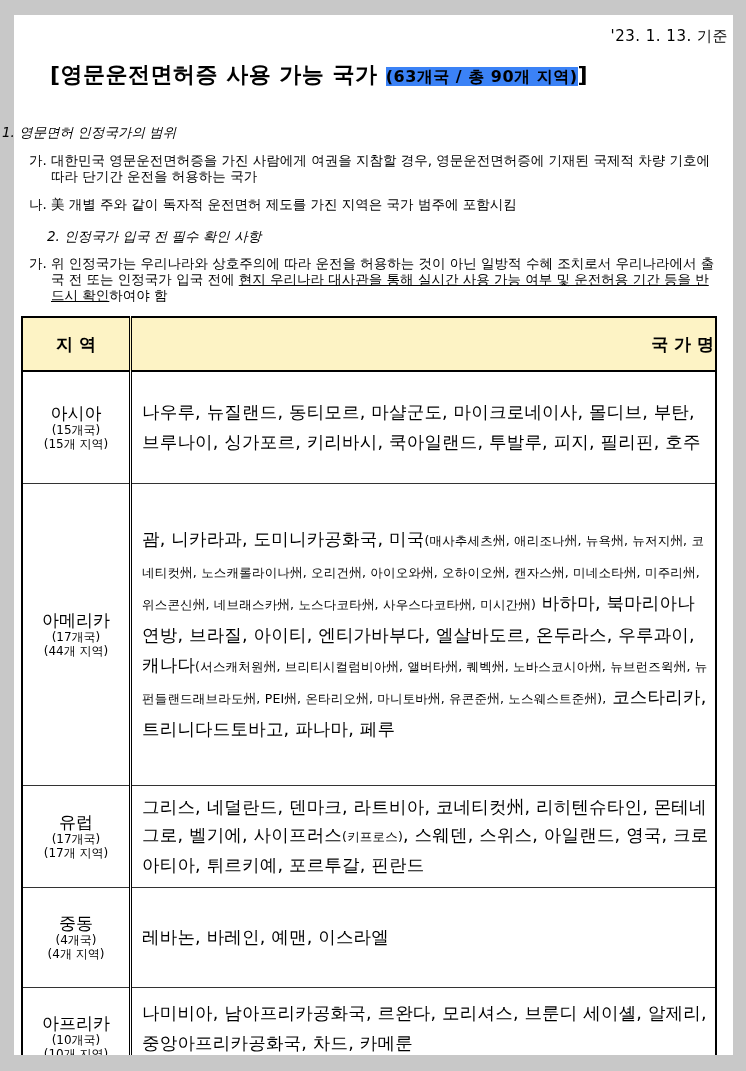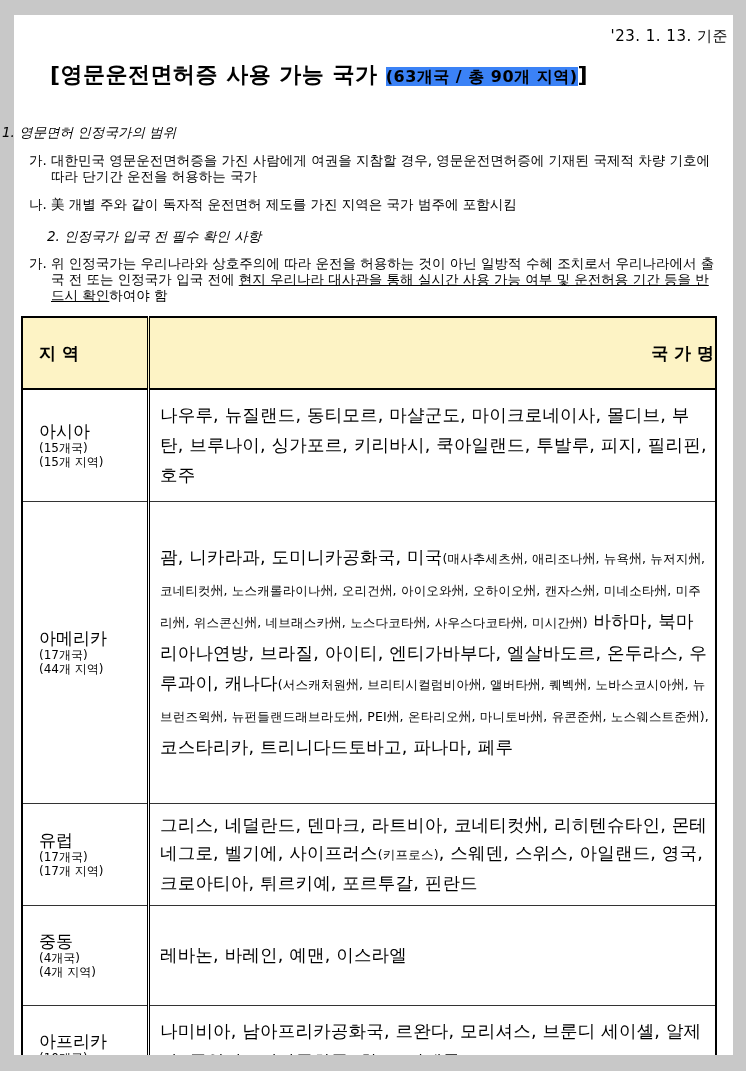--- a/index.html
+++ b/index.html
@@ -23,21 +23,21 @@
   .item .txt { padding-left:22px; }
   .u { text-decoration:underline; }
   table.list {
     position:absolute; left:21px; top:316px; width:696px; border-collapse:collapse;
     border:2px solid #000;
   }
   table.list td {
     border:1px solid #333; vertical-align:middle;
   }
   table.list td.r {
-    width:92px; text-align:left; border-right:3px double #000; padding:16px;
+    width:92px; text-align:center; border-right:3px double #000; padding:7px;
   }
   table.list tr.head td { background:#fdf3c5; height:38px; font-weight:bold; font-size:17px; border-bottom:2px solid #000; }
   .rname { font-size:17px; display:block; line-height:20px; }
   .rsub { font-size:12px; display:block; line-height:14px; }
   .countries { font-size:17.5px; line-height:30px; padding:4px 4px 4px 10px; letter-spacing:0.2px; }
   .small { font-size:12.5px; }
   .bottom-strip { position:absolute; left:14px; top:1055px; width:719px; height:16px; background:#c8c8c8; }
 </style>
 </head>
 <body>

